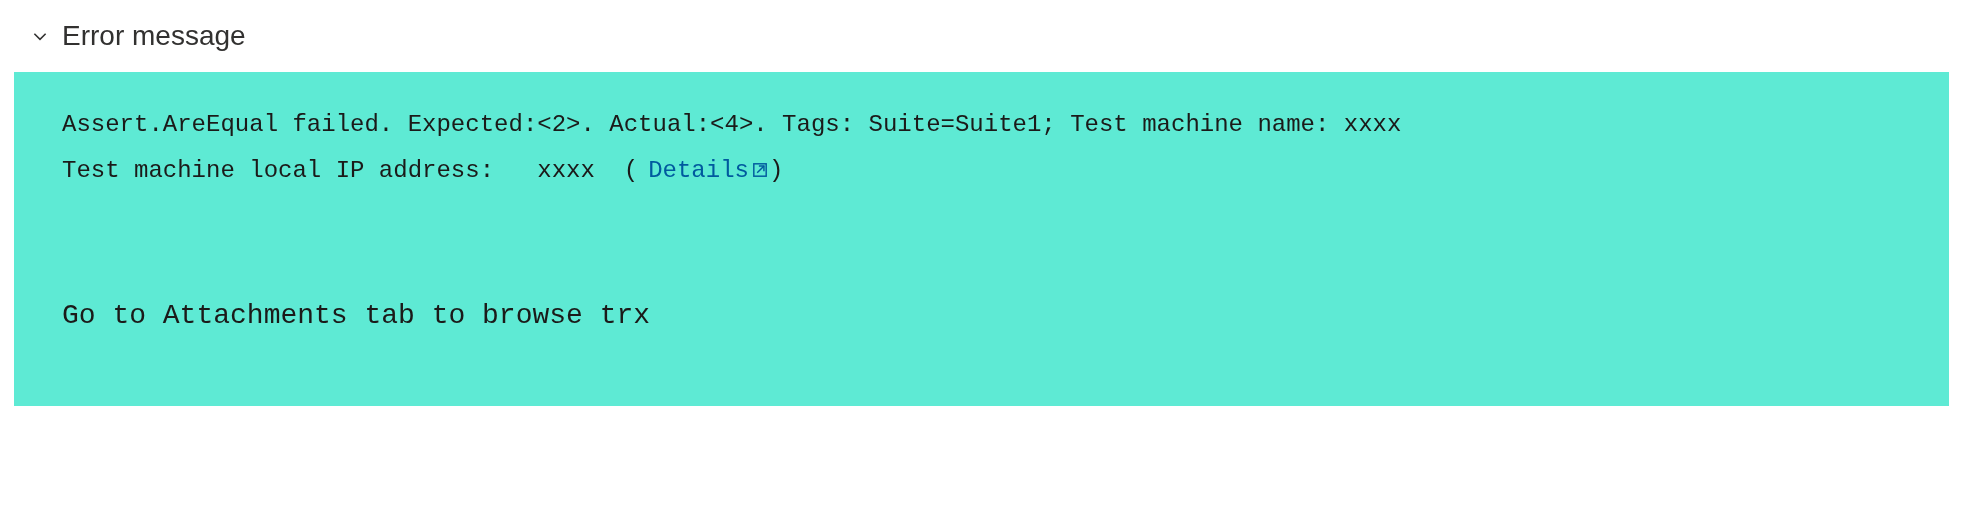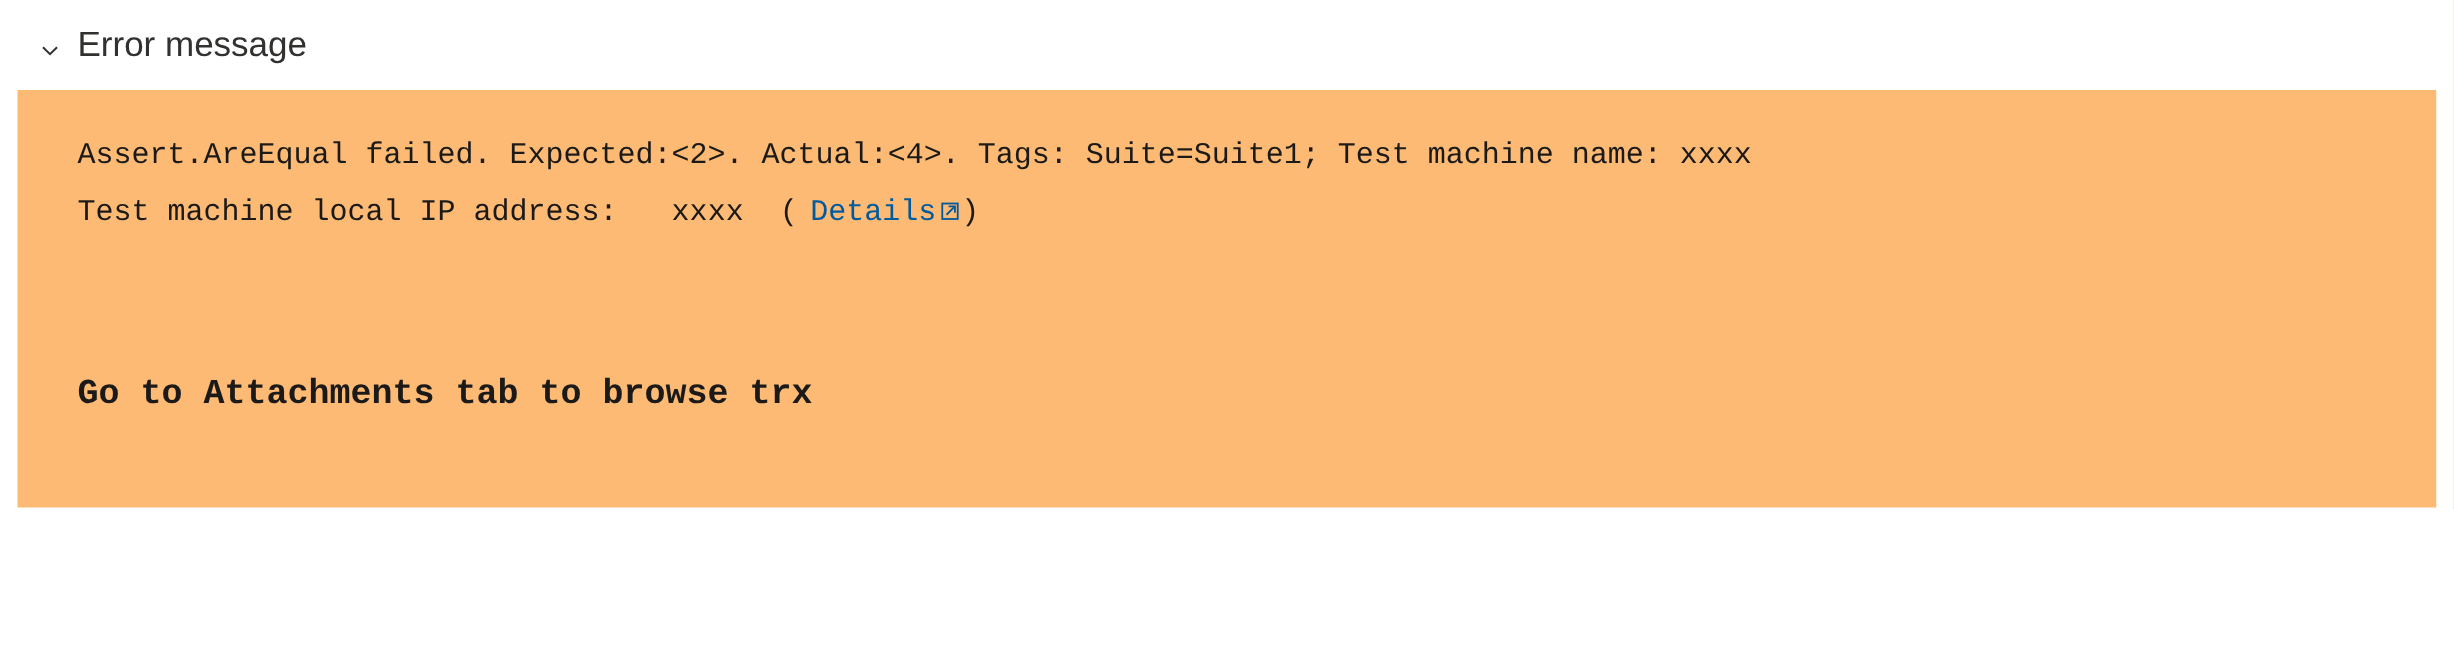--- a/index.html
+++ b/index.html
@@ -5,42 +5,42 @@
     * { box-sizing: border-box; margin: 0; padding: 0; }
     body {
       font-family: "Segoe UI", -apple-system, BlinkMacSystemFont, sans-serif;
       background: #ffffff;
       width: 1963px;
       height: 528px;
       overflow: hidden;
     }
     .section-header {
       display: flex;
-      align-items: flex-end;
+      align-items: center;
       padding: 20px 28px 20px 28px;
       gap: 10px;
       cursor: pointer;
       user-select: none;
     }
     .chevron {
       width: 24px;
       height: 24px;
       display: inline-flex;
       align-items: center;
       justify-content: center;
       color: #323130;
     }
     .chevron svg { width: 18px; height: 18px; }
     .section-title {
       font-size: 28px;
       font-weight: 400;
       color: #323130;
     }
     .message-panel {
-      background: #fdba74;
+      background: #5eead4;
       margin: 0 14px 0 14px;
       padding: 30px 48px 64px 48px;
       font-family: Consolas, "Courier New", monospace;
       font-size: 24px;
       line-height: 1.9;
       color: #1b1a19;
     }
     .error-line {
       white-space: pre-wrap;
       word-wrap: break-word;
@@ -51,21 +51,21 @@
       cursor: pointer;
       margin-left: 10px;
     }
     .external-icon {
       display: inline-flex;
       vertical-align: middle;
       margin-left: 2px;
     }
     .external-icon svg { width: 18px; height: 18px; }
     .bold-instruction {
-      font-weight: 700;
+      font-weight: 400;
       margin-top: 96px;
       font-size: 28px;
       color: #1b1a19;
     }
     .paren { color: #1b1a19; }
   </style>
 </head>
 <body>
 
 <div class="section-header">

